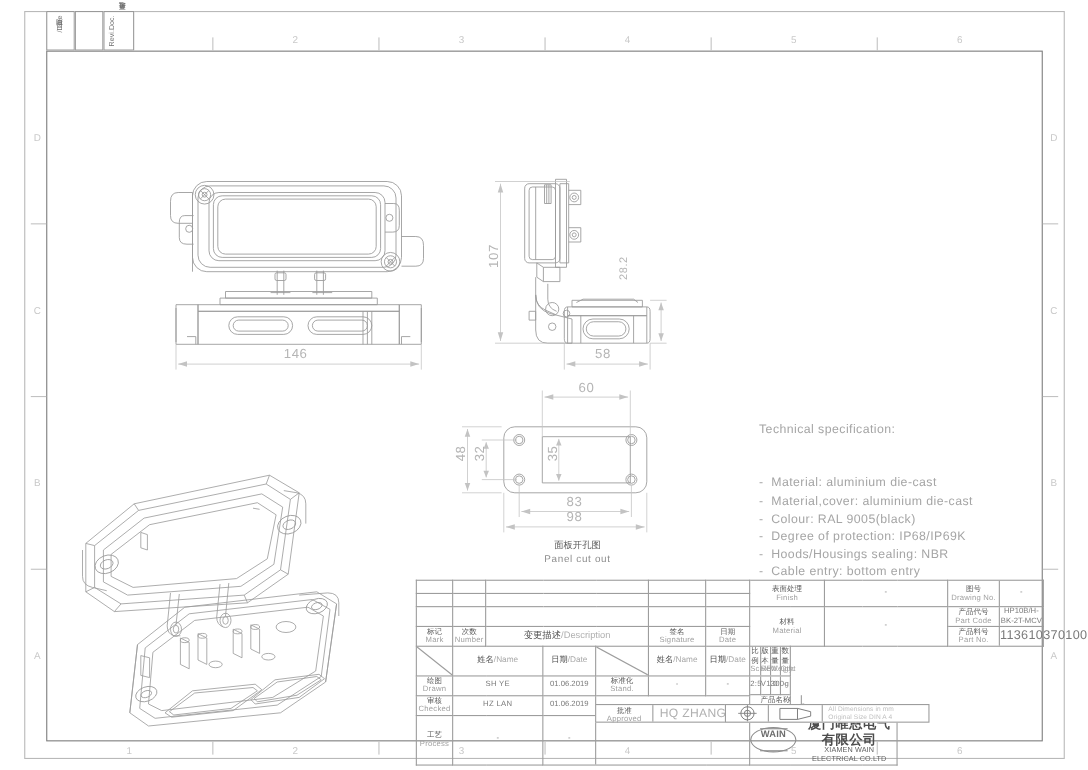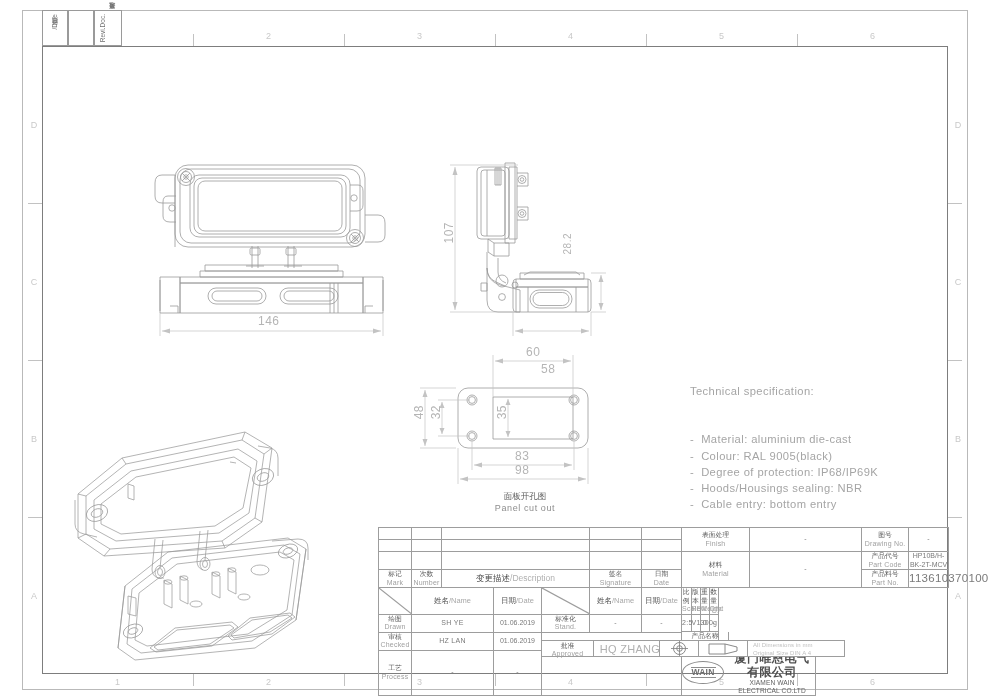--- a/index.html
+++ b/index.html
@@ -52,21 +52,21 @@
   .val-sm{font-size:9.5px;color:#b0b0b0;}
   .dash{font-size:10px;color:#b5b5b5;}
   .slashcell{position:relative;}
   .slashcell .sl{position:absolute;left:0;top:0;width:100%;height:100%;}
   .note{font-size:6px;color:#c0c0c0;line-height:8px;letter-spacing:.1px;}
 
   
   .logo-cell{position:relative;}
   .logo-wrap{display:flex;align-items:center;justify-content:center;gap:5px;height:100%;}
   .logo-ellipse{width:40px;height:21px;border:1.1px solid #8d8d8d;border-radius:50%;
-       display:flex;align-items:center;justify-content:center;position:relative;flex:0 0 auto;}
+       display:flex;justify-content:center;position:relative;flex:0 0 auto;}
   .logo-ellipse span{font-size:8.5px;color:#6d6d6d;letter-spacing:.2px;font-weight:bold;
        border-top:1px solid #8d8d8d;border-bottom:1px solid #8d8d8d;padding:0 1px;line-height:9px;}
   .co-cn{font-family:"DejaVu Sans",sans-serif;font-size:12px;color:#4d4d4d;
          letter-spacing:.5px;line-height:14px;font-weight:bold;}
   .co-en{font-size:6.6px;color:#5f5f5f;letter-spacing:.1px;line-height:8px;}
 </style>
 </head>
 <body>
 
 <div id="sheet">
@@ -358,26 +358,26 @@
         <path d="M231 635 L252 620 L288 615 L292 618 L270 632 L234 638 Z"></path>
         <path d="M128 596 L136 598 L136 616 L128 614 Z"></path>
       </g>
 
     </g>
   </svg>
 
 
   <div class="spec spec-en">
     <div>Technical specification:</div>
-    <div id="spec-en-lines"><div>-  Material: aluminium die-cast</div><div>-  Colour: RAL 9005(black)</div><div>-  Degree of protection: IP68/IP69K</div><div>-  Hoods/Housings sealing: NBR</div><div>-  Cable entry: bottom entry</div></div>
+    <div id="spec-en-lines"><div>-  Material: aluminium die-cast</div><div>-  Material,cover: aluminium die-cast</div><div>-  Colour: RAL 9005(black)</div><div>-  Degree of protection: IP68/IP69K</div><div>-  Hoods/Housings sealing: NBR</div><div>-  Cable entry: bottom entry</div></div>
   </div>
 
   <div class="dim" style="left:258px;top:314px;">146</div>
   <div class="dim rot" style="left:442px;top:222px;">107</div>
-  <div class="dim" style="left:541px;top:314px;margin-top:48px;">58</div>
+  <div class="dim" style="left:541px;top:314px;">58</div>
   <div class="dim rot" style="left:562px;top:233px;font-size:10px;">28.2</div>
 
   <div class="dim" style="left:526px;top:345px;">60</div>
   <div class="dim rot" style="left:412px;top:405px;">48</div>
   <div class="dim rot" style="left:429px;top:405px;">32</div>
   <div class="dim rot" style="left:495px;top:405px;">35</div>
   <div class="dim" style="left:515px;top:449px;">83</div>
   <div class="dim" style="left:515px;top:463px;">98</div>
 
   <div class="caption" style="left:460px;top:490px;width:130px;">

